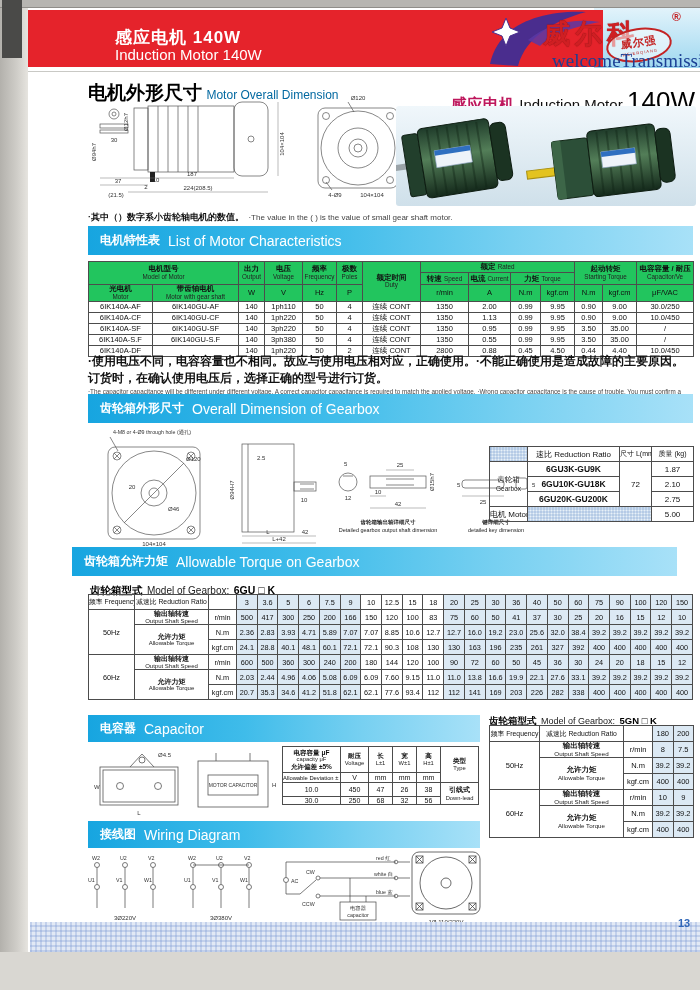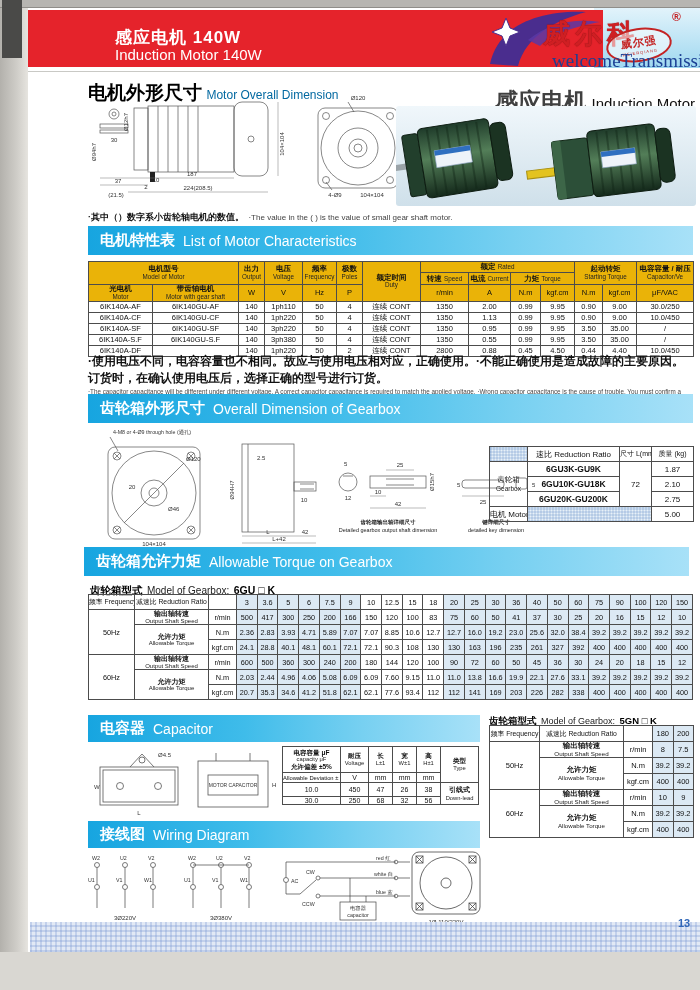--- a/index.html
+++ b/index.html
@@ -20,35 +20,35 @@
 .logo-brand{left:543px;top:16px;color:#cf1f23;font-size:27px;font-weight:bold;letter-spacing:5px;text-shadow:0 0 1px #7a1012}
 .logo-reg{left:672px;top:10px;color:#c41d20;font-size:12px;font-weight:bold}
 .logo-stamp{left:606px;top:28px;width:66px;height:34px;border:2px solid #c42424;border-radius:50%;transform:rotate(-8deg);background:rgba(255,255,255,.55);text-align:center;color:#c42424}
 .logo-stamp .s1{font-size:11px;font-weight:bold;margin-top:5px;letter-spacing:1px}
 .logo-stamp .s2{font-size:4px;letter-spacing:1px}
 .logo-tag{left:552px;top:50px;color:#1b3f94;font-size:19px;font-family:"Liberation Serif",serif}
 
 .sec-zh{font-weight:bold;font-size:19px;color:#000}
 .sec-en{font-size:12px;color:#0369a1}
 .banner{background:linear-gradient(90deg,#17a5e0,#3fbcea 40%,#77d0f1 70%,#a8e1f8);color:#fff;display:flex;align-items:center;gap:8px;padding-left:12px;height:29px}
-.banner .zh{font-weight:bold;font-size:15px}
+.banner .zh{font-weight:bold;font-size:12px}
 .banner .en{font-size:14px}
 
 .prod-title{text-align:right;width:267px}
-.prod-title .zh{font-weight:bold;font-size:23px;color:#404040}
+.prod-title .zh{font-weight:bold;font-size:16px;color:#be185d}
 .prod-title .en{font-size:15px;color:#111}
 .prod-title .pw{font-weight:normal;font-size:26px;color:#000}
 .photo-panel{background:linear-gradient(180deg,#f0f7fb,#cfe0ea);border-radius:3px}
 
 table{border-collapse:collapse;table-layout:fixed}
 td{border:1px solid #4c4c4c;text-align:center;vertical-align:middle;white-space:nowrap;overflow:hidden;padding:0;color:#111}
 .hatch{background-image:repeating-linear-gradient(0deg,rgba(70,120,190,.35) 0 1px,transparent 1px 3px),repeating-linear-gradient(90deg,rgba(70,120,190,.35) 0 1px,transparent 1px 3px);background-color:#e8f1f8}
 .mt{width:605px;font-size:7.5px}
 .mt td{height:11px}
-.mt .hd{background:#eab308}
+.mt .hd{background:#22c55e}
 .mt .zh{display:block;font-size:7.5px;font-weight:bold;line-height:1.15}
 .mt .en{display:block;font-size:6.3px;color:#222;line-height:1.1}
 .mt .inl .zh,.mt .inl .en{display:inline}
 .t6gu{width:605px;font-size:7.3px}
 .t6gu td{height:15px}
 .t6gu tr:first-child td:nth-child(1){width:46px}
 .t6gu tr:first-child td:nth-child(2){width:74px}
 .t6gu tr:first-child td:nth-child(3){width:28px}
 .t6gu .lbl .zh{display:block;font-weight:bold;font-size:7px;line-height:1.1}
 .t6gu .lbl .en{display:block;font-size:6px;color:#222;line-height:1}
@@ -522,21 +522,21 @@
     <td>2.75</td>
   </tr>
   <tr>
     <td>电机 Motor</td>
     <td class="hatch" colspan="2"></td>
     <td>5.00</td>
   </tr>
 </tbody>
   </table>
 
-<div class="abs banner" style="left:84px;top:547px;width:605px">
+<div class="abs banner" style="left:72px;top:547px;width:605px">
   <span class="zh">齿轮箱允许力矩</span>
   <span class="en">Allowable Torque on Gearbox</span>
 </div>
 
 <div class="abs mline" style="left:90px;top:580px">
   <span class="zh">齿轮箱型式</span>
   <span class="en">Model of Gearbox:</span>
   <span class="val">6GU □ K</span>
 </div>
 

